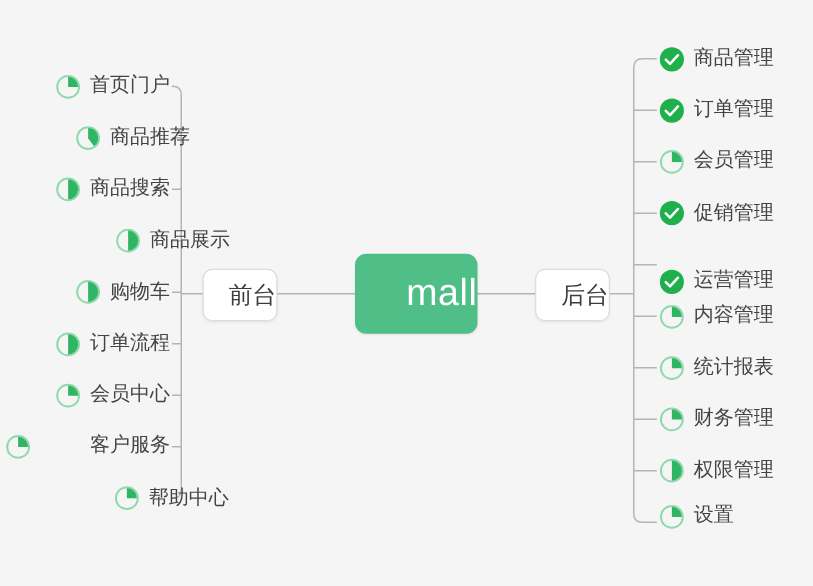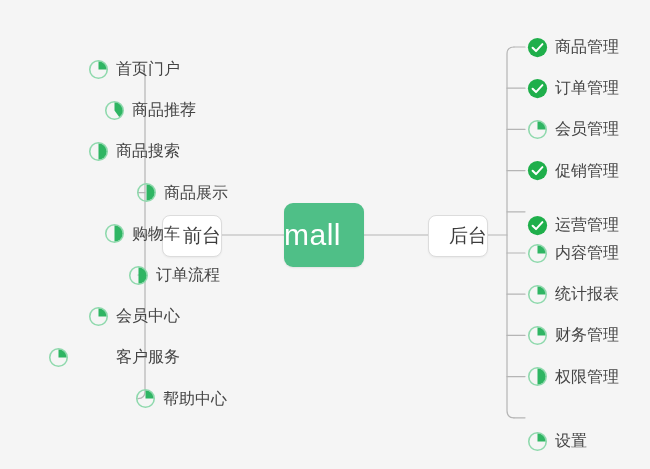--- a/index.html
+++ b/index.html
@@ -14,23 +14,24 @@
 
   
   #wires{position:absolute;left:0;top:0;width:650px;height:469px;}
 
   
   .node-center{
     position:absolute;
     background:#4FBF87;
     color:#ffffff;
     border-radius:9px;
-    display:flex;align-items:center;justify-content:flex-start;
+    display:flex;align-items:center;justify-content:flex-end;
     font-size:30px;letter-spacing:.5px;
     box-shadow:0 1px 2px rgba(0,0,0,.08);
+    padding-left:18px;
   }
   .node-mid{
     position:absolute;
     background:#ffffff;
     color:#3c3c3c;
     border:1px solid #dcdcdc;
     border-radius:8px;
     display:flex;align-items:center;justify-content:flex-end;
     font-size:19px;
     box-shadow:0 1px 2px rgba(0,0,0,.05);
@@ -38,21 +39,21 @@
 
   
   .leaf{
     position:absolute;
     display:flex;align-items:center;
     height:26px;
     font-size:16px;
     color:#444444;
     white-space:nowrap;
   }
-  .leaf.left{justify-content:flex-end;margin-left:44px;}
+  .leaf.left{justify-content:flex-end;}
   .leaf.right{justify-content:flex-start;}
   .leaf .lbl{line-height:1;}
   .leaf.left .lbl{margin-left:7px;}
   .leaf.right .lbl{margin-left:7px;}
 
   .ico{width:21px;height:21px;flex:0 0 21px;display:block;}
 </style>
 </head>
 <body>
 
@@ -132,21 +133,21 @@
         </svg>
         <span class="lbl">商品展示</span>
       </div>
       <div class="leaf left" style="left: 0px; width: 136px; top: 220.8px;">
         <svg class="ico" viewBox="0 0 24 24">
           <circle cx="12" cy="12" r="10" fill="none" stroke="#8fd9ad" stroke-width="1.8"></circle>
           <path d="M12 12 L12 2.8000000000000007 A 9.2 9.2 0 0 1 12.00 21.20 Z" fill="#2FB563"></path>
         </svg>
         <span class="lbl">购物车</span>
       </div>
-      <div class="leaf left" style="left: 0px; width: 136px; top: 262px; padding-left: 40px;">
+      <div class="leaf left" style="left: 0px; width: 136px; top: 262px;">
         <svg class="ico" viewBox="0 0 24 24">
           <circle cx="12" cy="12" r="10" fill="none" stroke="#8fd9ad" stroke-width="1.8"></circle>
           <path d="M12 12 L12 2.8000000000000007 A 9.2 9.2 0 0 1 12.00 21.20 Z" fill="#2FB563"></path>
         </svg>
         <span class="lbl">订单流程</span>
       </div>
       <div class="leaf left" style="left: 0px; width: 136px; top: 303.2px;">
         <svg class="ico" viewBox="0 0 24 24">
           <circle cx="12" cy="12" r="10" fill="none" stroke="#8fd9ad" stroke-width="1.8"></circle>
           <path d="M12 12 L12 2.8000000000000007 A 9.2 9.2 0 0 1 21.20 12.00 Z" fill="#2FB563"></path>
@@ -223,21 +224,21 @@
         </svg>
         <span class="lbl">财务管理</span>
       </div>
       <div class="leaf right" style="left: 527px; top: 363.6px;">
         <svg class="ico" viewBox="0 0 24 24">
           <circle cx="12" cy="12" r="10" fill="none" stroke="#8fd9ad" stroke-width="1.8"></circle>
           <path d="M12 12 L12 2.8000000000000007 A 9.2 9.2 0 0 1 12.00 21.20 Z" fill="#2FB563"></path>
         </svg>
         <span class="lbl">权限管理</span>
       </div>
-      <div class="leaf right" style="left: 527px; top: 428px;">
+      <div class="leaf right" style="left: 527px; top: 400px;">
         <svg class="ico" viewBox="0 0 24 24">
           <circle cx="12" cy="12" r="10" fill="none" stroke="#8fd9ad" stroke-width="1.8"></circle>
           <path d="M12 12 L12 2.8000000000000007 A 9.2 9.2 0 0 1 21.20 12.00 Z" fill="#2FB563"></path>
         </svg>
         <span class="lbl">设置</span>
       </div>
     </div>
 </div>
 
 </body></html>

